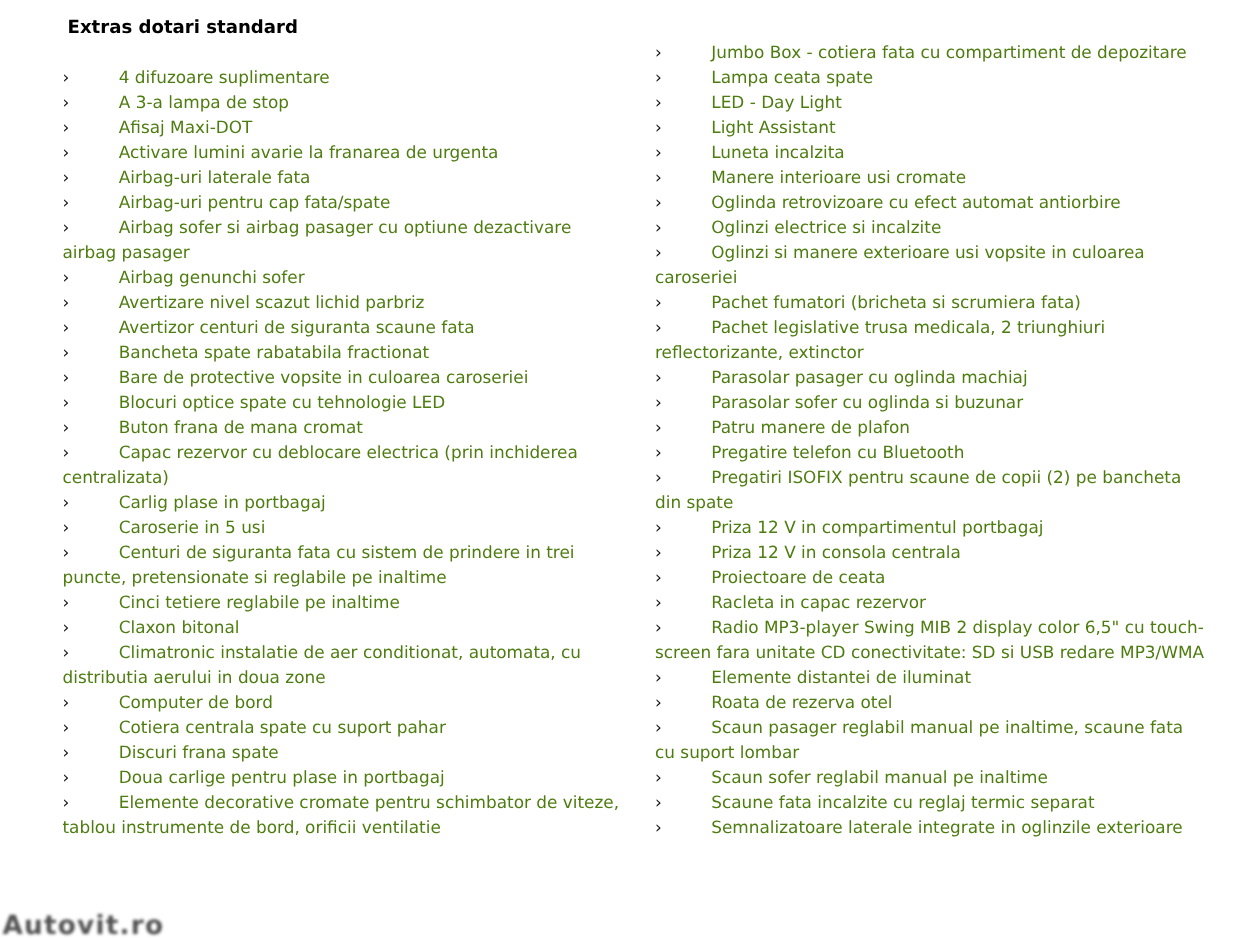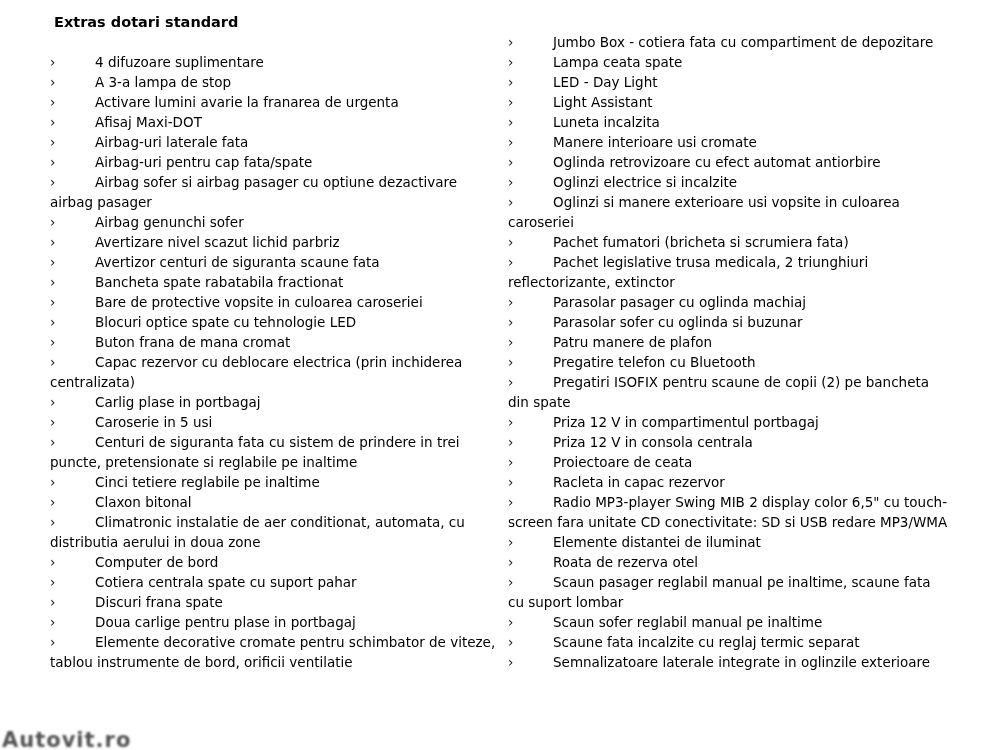--- a/index.html
+++ b/index.html
@@ -11,21 +11,21 @@
     width: 1000px;
     height: 750px;
     overflow: hidden;
     position: relative;
     font-family: "DejaVu Sans", "Liberation Sans", sans-serif;
     color: #111111;
   }
   .page {
     padding: 12px 0 0 50px;
     display: flex;
-    gap: 10px;
+    gap: 26px;
   }
   .col {
     flex: 0 0 auto;
   }
   .col-left { width: 448px; }
   .col-right { width: 442px; padding-top: 20px; }
   .page-title {
     font-size: 14.5px;
     font-weight: bold;
     line-height: 20px;
@@ -37,21 +37,21 @@
     line-height: 20px;
     margin: 0;
     color: #111111;
   }
   .marker {
     display: inline-block;
     width: 45px;
     color: #111111;
   }
   .item-text {
-    color: #000000;
+    color: #4d7c0f;
   }
   .watermark {
     position: absolute;
     left: 2px;
     bottom: -2px;
     font-size: 21px;
     font-weight: bold;
     letter-spacing: 1px;
     color: #222222;
     opacity: 0.78;
@@ -62,22 +62,22 @@
 </style>
 </head>
 <body>
 
 <div class="page">
   <div class="col col-left">
     <h1 class="page-title">Extras dotari standard</h1>
     <div>
         <div class="item"><span class="marker">›</span><span class="item-text">4 difuzoare suplimentare</span></div>
         <div class="item"><span class="marker">›</span><span class="item-text">A 3-a lampa de stop</span></div>
+        <div class="item"><span class="marker">›</span><span class="item-text">Afisaj Maxi-DOT</span></div>
         <div class="item"><span class="marker">›</span><span class="item-text">Activare lumini avarie la franarea de urgenta</span></div>
-        <div class="item"><span class="marker">›</span><span class="item-text">Afisaj Maxi-DOT</span></div>
         <div class="item"><span class="marker">›</span><span class="item-text">Airbag-uri laterale fata</span></div>
         <div class="item"><span class="marker">›</span><span class="item-text">Airbag-uri pentru cap fata/spate</span></div>
         <div class="item"><span class="marker">›</span><span class="item-text">Airbag sofer si airbag pasager cu optiune dezactivare airbag pasager</span></div>
         <div class="item"><span class="marker">›</span><span class="item-text">Airbag genunchi sofer</span></div>
         <div class="item"><span class="marker">›</span><span class="item-text">Avertizare nivel scazut lichid parbriz</span></div>
         <div class="item"><span class="marker">›</span><span class="item-text">Avertizor centuri de siguranta scaune fata</span></div>
         <div class="item"><span class="marker">›</span><span class="item-text">Bancheta spate rabatabila fractionat</span></div>
         <div class="item"><span class="marker">›</span><span class="item-text">Bare de protective vopsite in culoarea caroseriei</span></div>
         <div class="item"><span class="marker">›</span><span class="item-text">Blocuri optice spate cu tehnologie LED</span></div>
         <div class="item"><span class="marker">›</span><span class="item-text">Buton frana de mana cromat</span></div>

